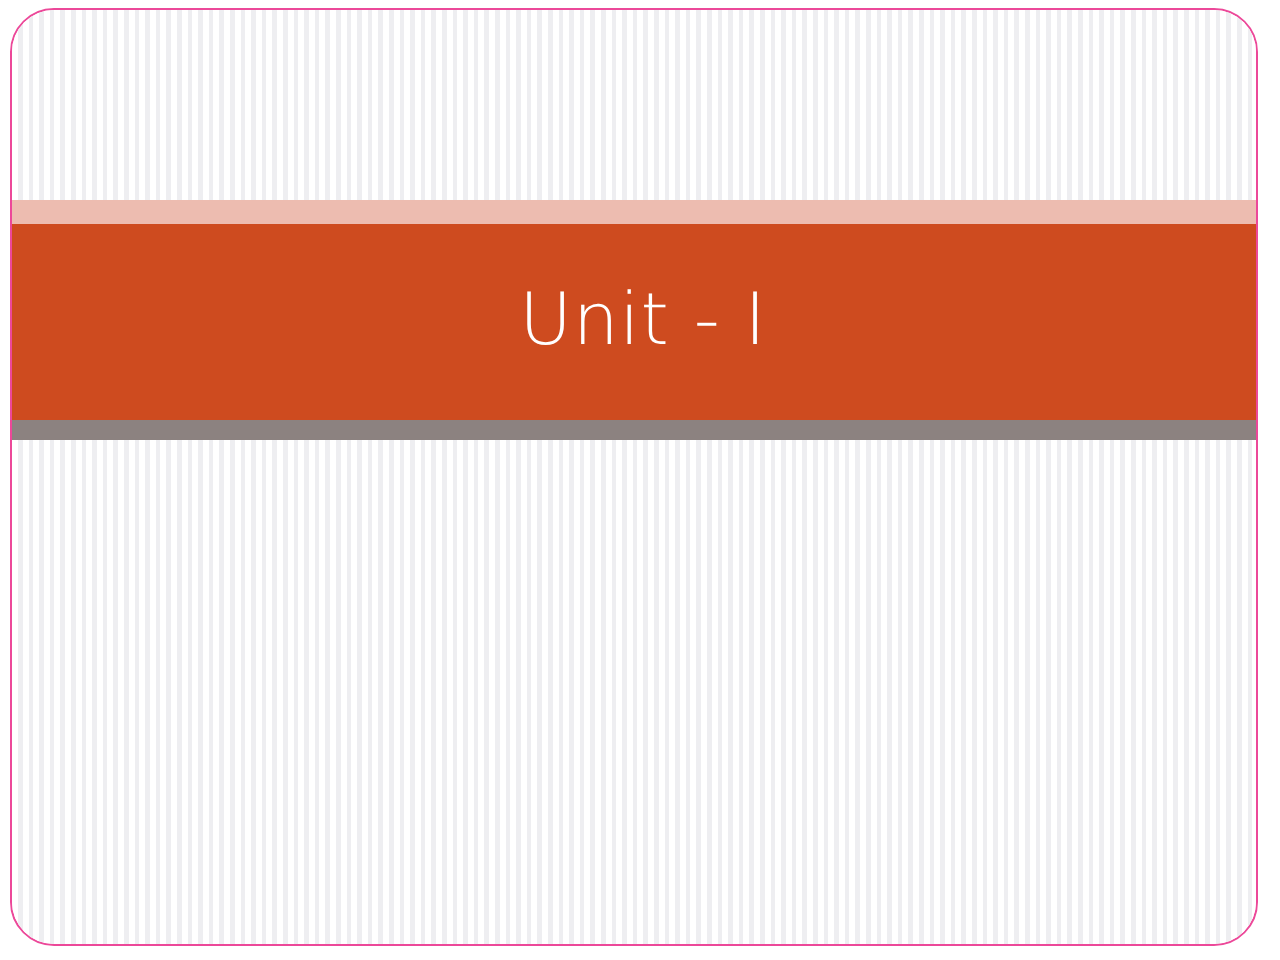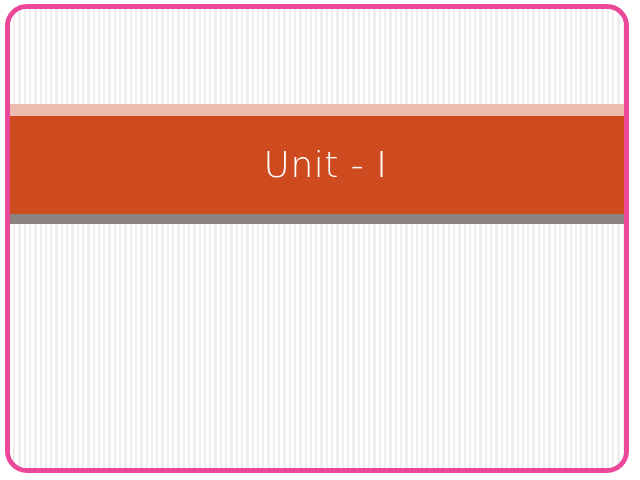--- a/index.html
+++ b/index.html
@@ -25,21 +25,21 @@
     overflow: hidden;
   }
 
   
   .page-frame {
     position: absolute;
     left: 5px;
     top: 4px;
     width: 624px;
     height: 469px;
-    border: 5px solid #ec4899;
+    border: 1px solid #ec4899;
     border-radius: 22px;
     box-sizing: border-box;
     background: #ffffff;
     overflow: hidden;
   }
 
   
   .pinstripes {
     position: absolute;
     left: 0;

